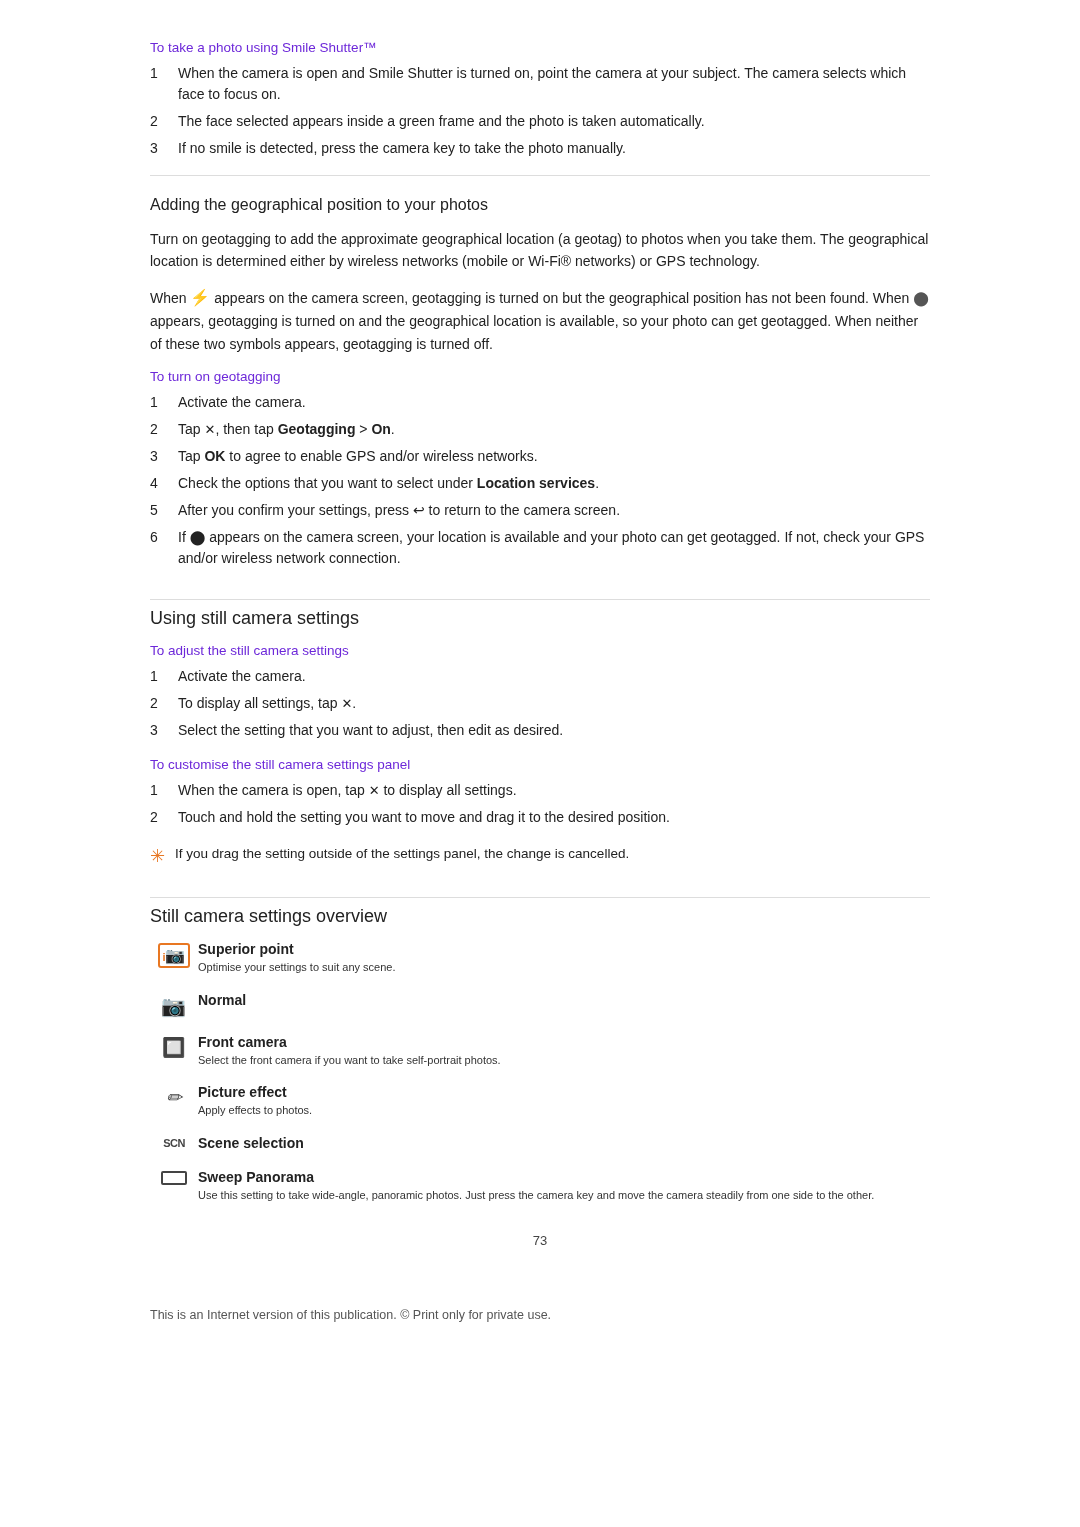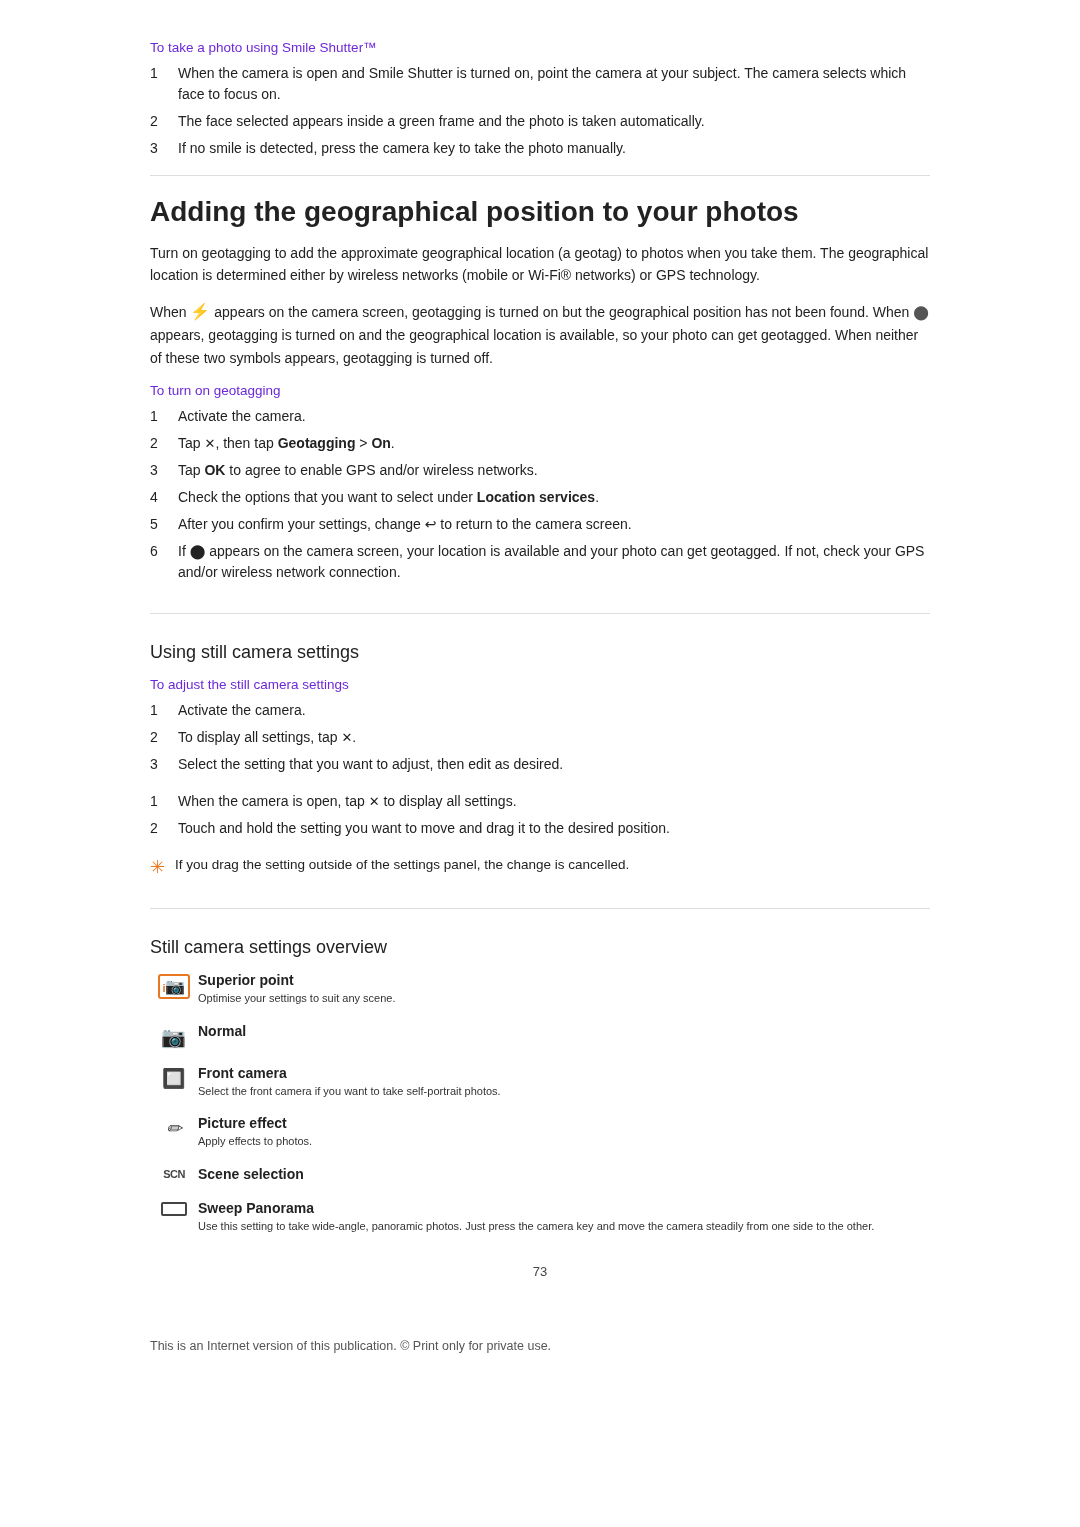--- a/index.html
+++ b/index.html
@@ -16,35 +16,35 @@
       width: 780px;
       max-width: 780px;
     }
     .section-heading {
       color: #6d28d9;
       font-size: 13.5px;
       margin-bottom: 8px;
       font-weight: normal;
     }
     .main-heading {
-      font-size: 28px;
-      font-weight: bold;
+      font-size: 16px;
+      font-weight: normal;
       color: #222;
       margin-bottom: 14px;
       border-top: 1px solid #ddd;
       padding-top: 20px;
     }
     .sub-heading {
       font-size: 18px;
       font-weight: normal;
       color: #222;
       margin-bottom: 14px;
       margin-top: 30px;
       border-top: 1px solid #ddd;
-      padding-top: 28px;
+      padding-top: 8px;
     }
     .numbered-list {
       list-style: none;
       margin-bottom: 16px;
     }
     .numbered-list li {
       display: flex;
       margin-bottom: 6px;
       line-height: 1.5;
     }
@@ -163,21 +163,21 @@
       <li>
         <span class="num">3</span>
         <span class="text">Tap <strong>OK</strong> to agree to enable GPS and/or wireless networks.</span>
       </li>
       <li>
         <span class="num">4</span>
         <span class="text">Check the options that you want to select under <strong>Location services</strong>.</span>
       </li>
       <li>
         <span class="num">5</span>
-        <span class="text">After you confirm your settings, change ↩ to return to the camera screen.</span>
+        <span class="text">After you confirm your settings, press ↩ to return to the camera screen.</span>
       </li>
       <li>
         <span class="num">6</span>
         <span class="text">If <span style="font-size:14px;">⬤</span> appears on the camera screen, your location is available and your photo can get geotagged. If not, check your GPS and/or wireless network connection.</span>
       </li>
     </ol>
   </div>
 
   <div>
     <h2 class="sub-heading">Using still camera settings</h2>
@@ -191,20 +191,21 @@
       <li>
         <span class="num">2</span>
         <span class="text">To display all settings, tap <span style="font-size:13px;">✕</span>.</span>
       </li>
       <li>
         <span class="num">3</span>
         <span class="text">Select the setting that you want to adjust, then edit as desired.</span>
       </li>
     </ol>
 
+    <div class="section-heading" style="margin-top:14px;">To customise the still camera settings panel</div>
     <ol class="numbered-list">
       <li>
         <span class="num">1</span>
         <span class="text">When the camera is open, tap <span style="font-size:13px;">✕</span> to display all settings.</span>
       </li>
       <li>
         <span class="num">2</span>
         <span class="text">Touch and hold the setting you want to move and drag it to the desired position.</span>
       </li>
     </ol>

